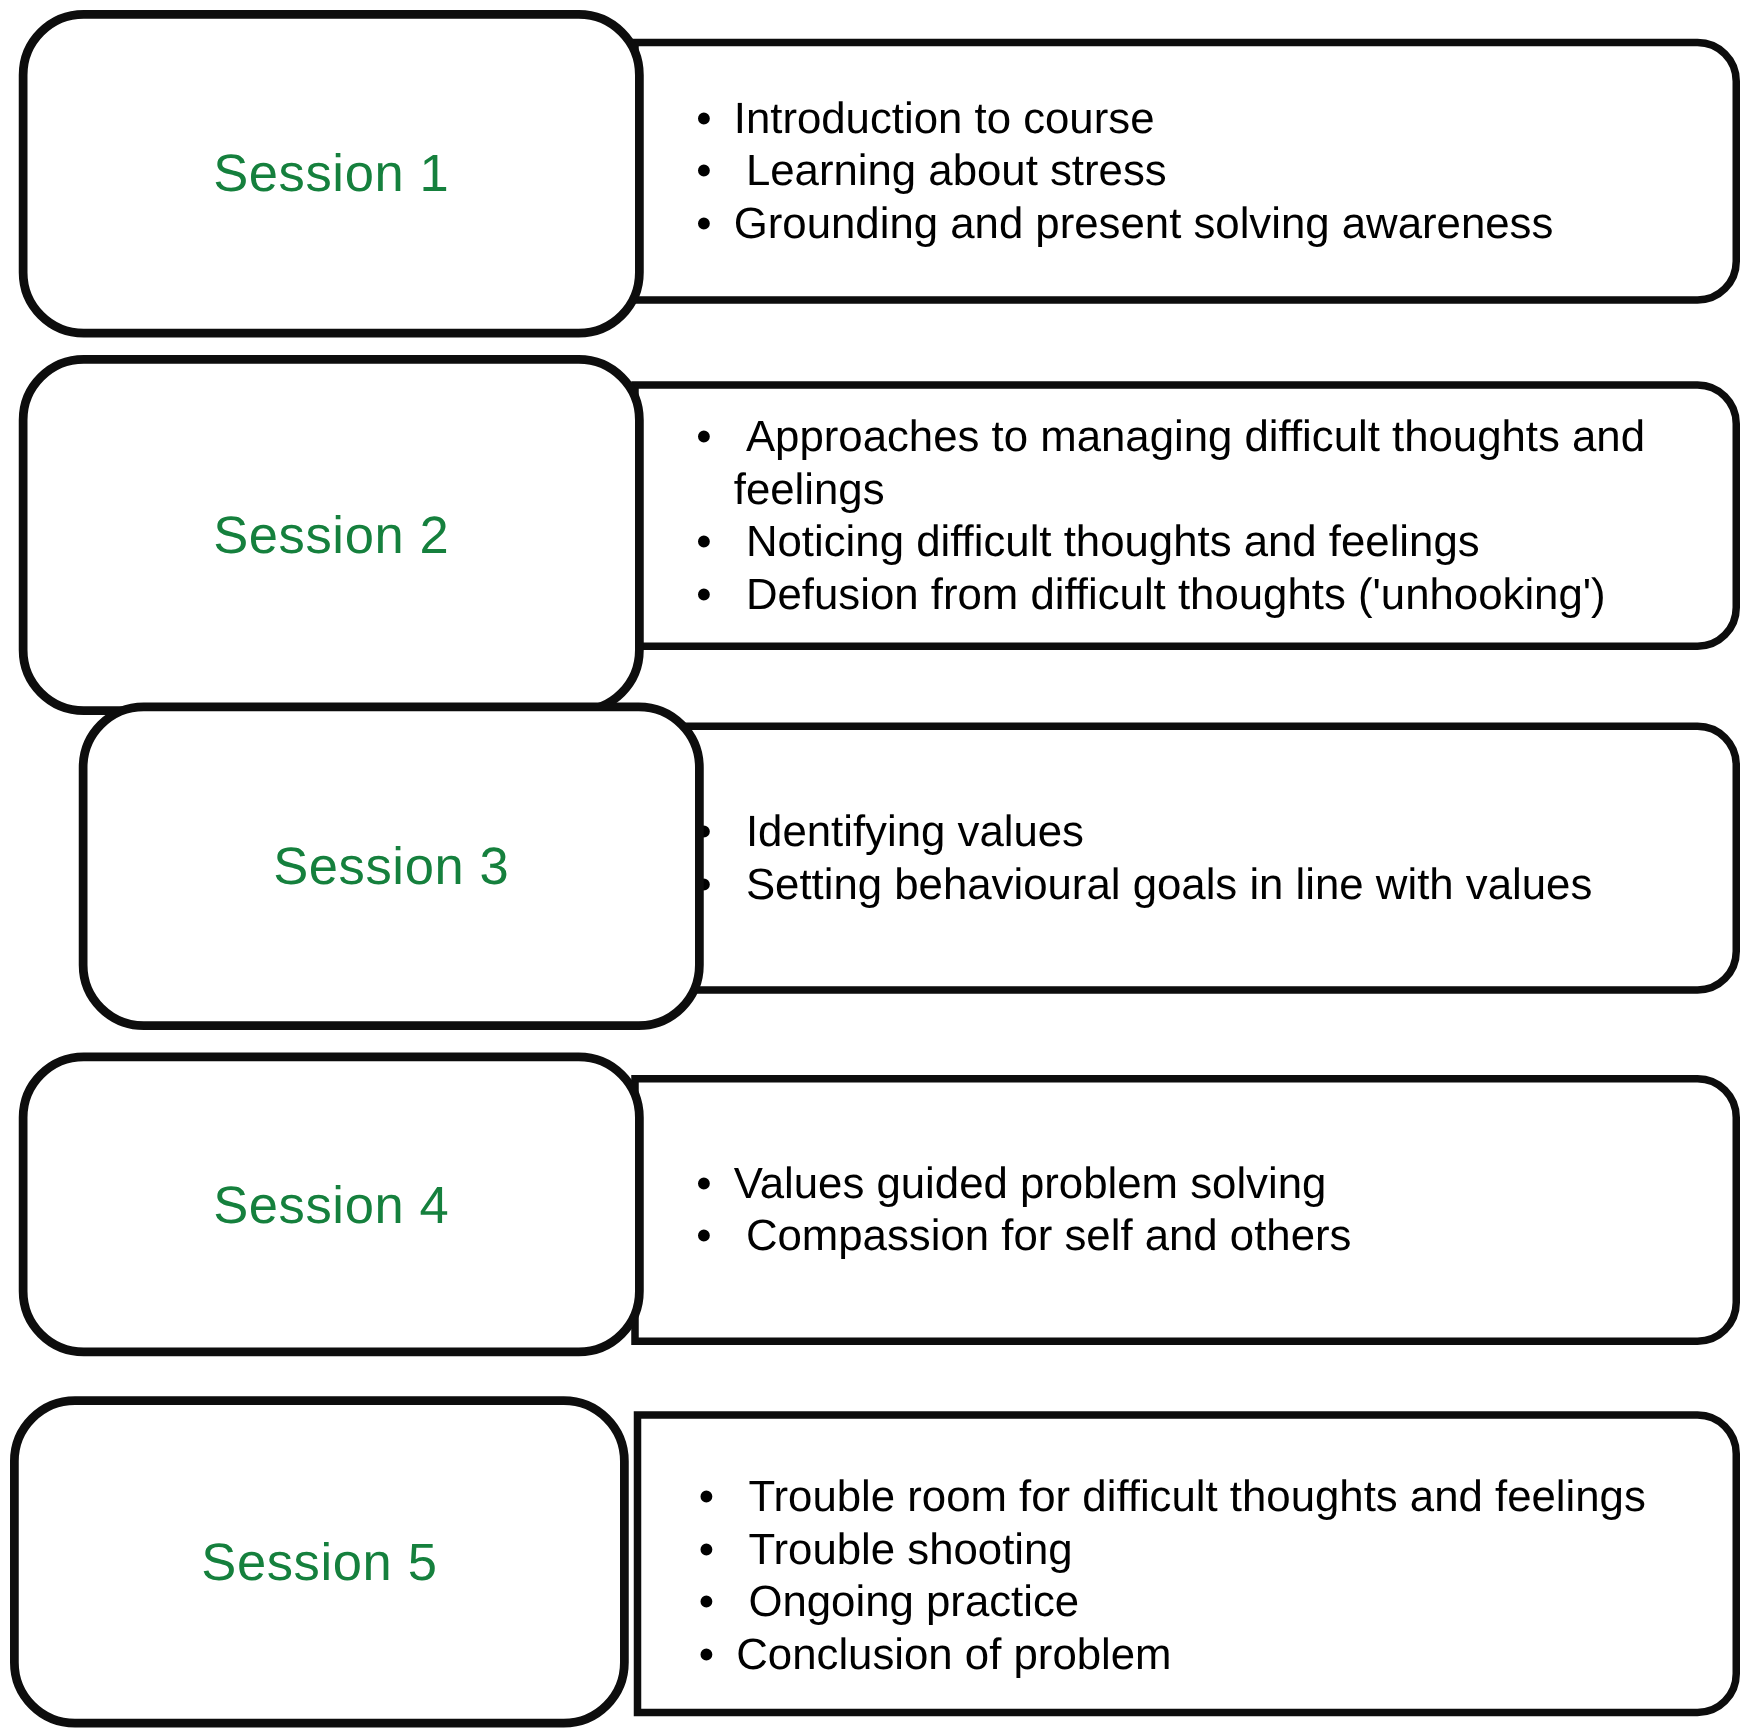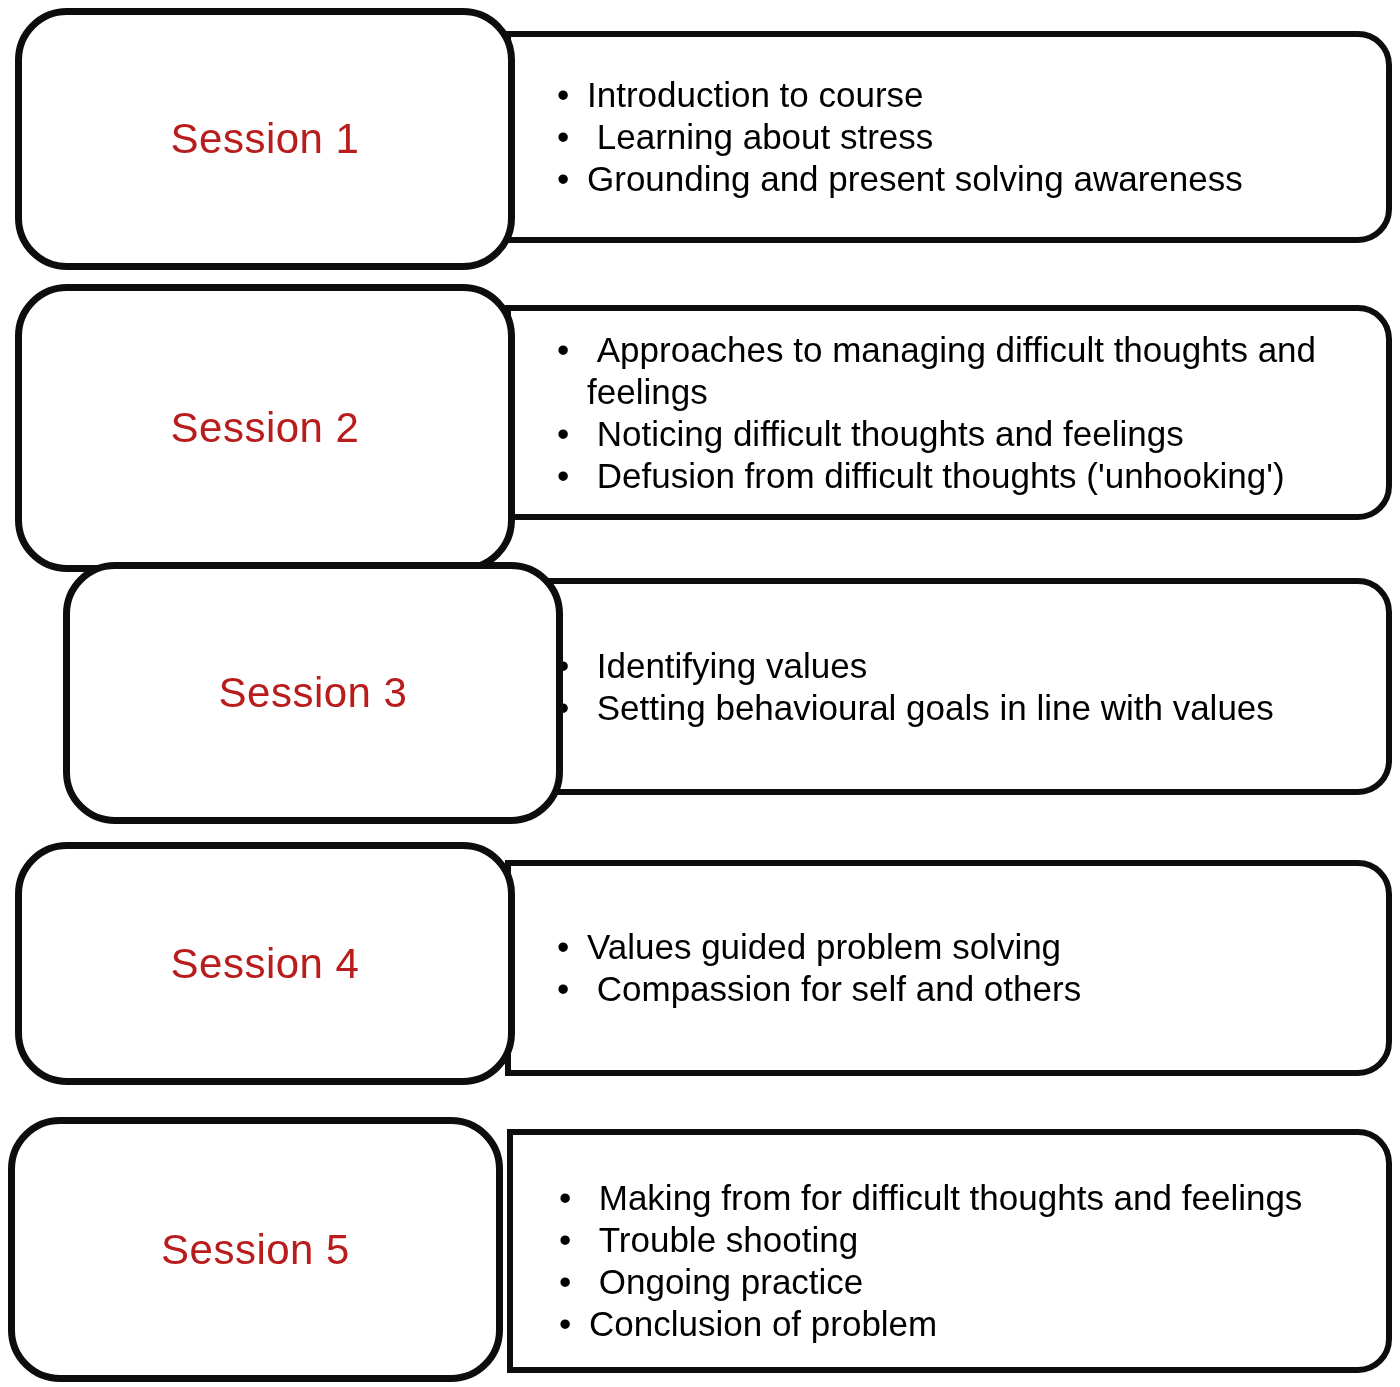--- a/index.html
+++ b/index.html
@@ -26,21 +26,21 @@
     border-radius: 52px;
     box-sizing: border-box;
     display: flex;
     align-items: center;
     justify-content: center;
     z-index: 2;
   }
   .session-label {
     font-size: 42px;
     letter-spacing: 0.5px;
-    color: #b91c1c;
+    color: #15803d;
     white-space: pre;
   }
   
   .right-box {
     position: absolute;
     left: 505px;
     width: 887px;
     background: #ffffff;
     border: 6px solid #0d0d0d;
     border-radius: 0 34px 34px 0;
@@ -164,21 +164,21 @@
     <div class="left-box">
       <span class="session-label">Session 4</span>
     </div>
   </div>
 
   <div class="row5">
     <div class="right-box">
       <ul class="bullets">
         <li>
           <span class="bullet">•</span>
-          <span class="txt"> Making from for difficult thoughts and feelings</span>
+          <span class="txt"> Trouble room for difficult thoughts and feelings</span>
         </li>
         <li>
           <span class="bullet">•</span>
           <span class="txt"> Trouble shooting</span>
         </li>
         <li>
           <span class="bullet">•</span>
           <span class="txt"> Ongoing practice</span>
         </li>
         <li>

